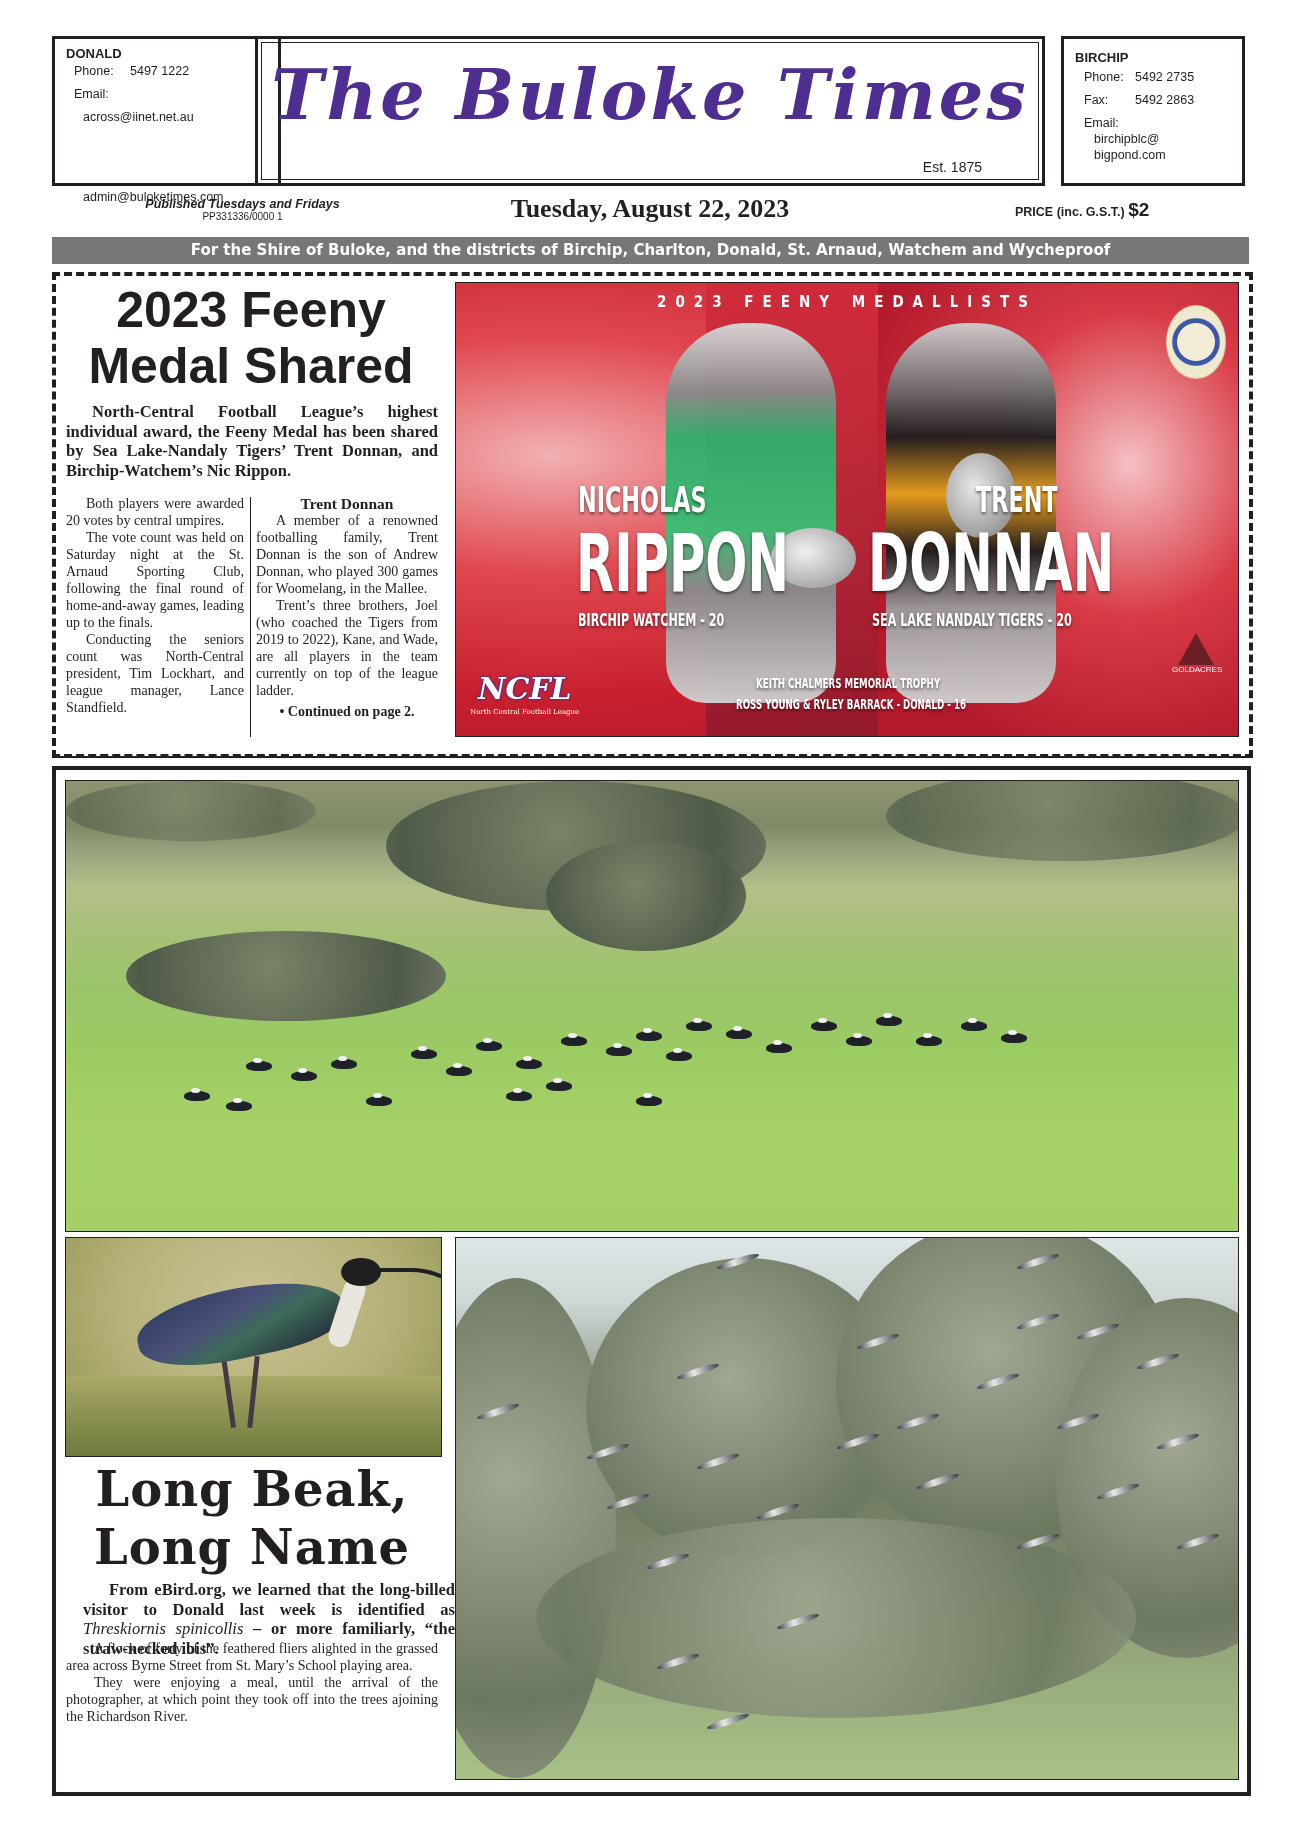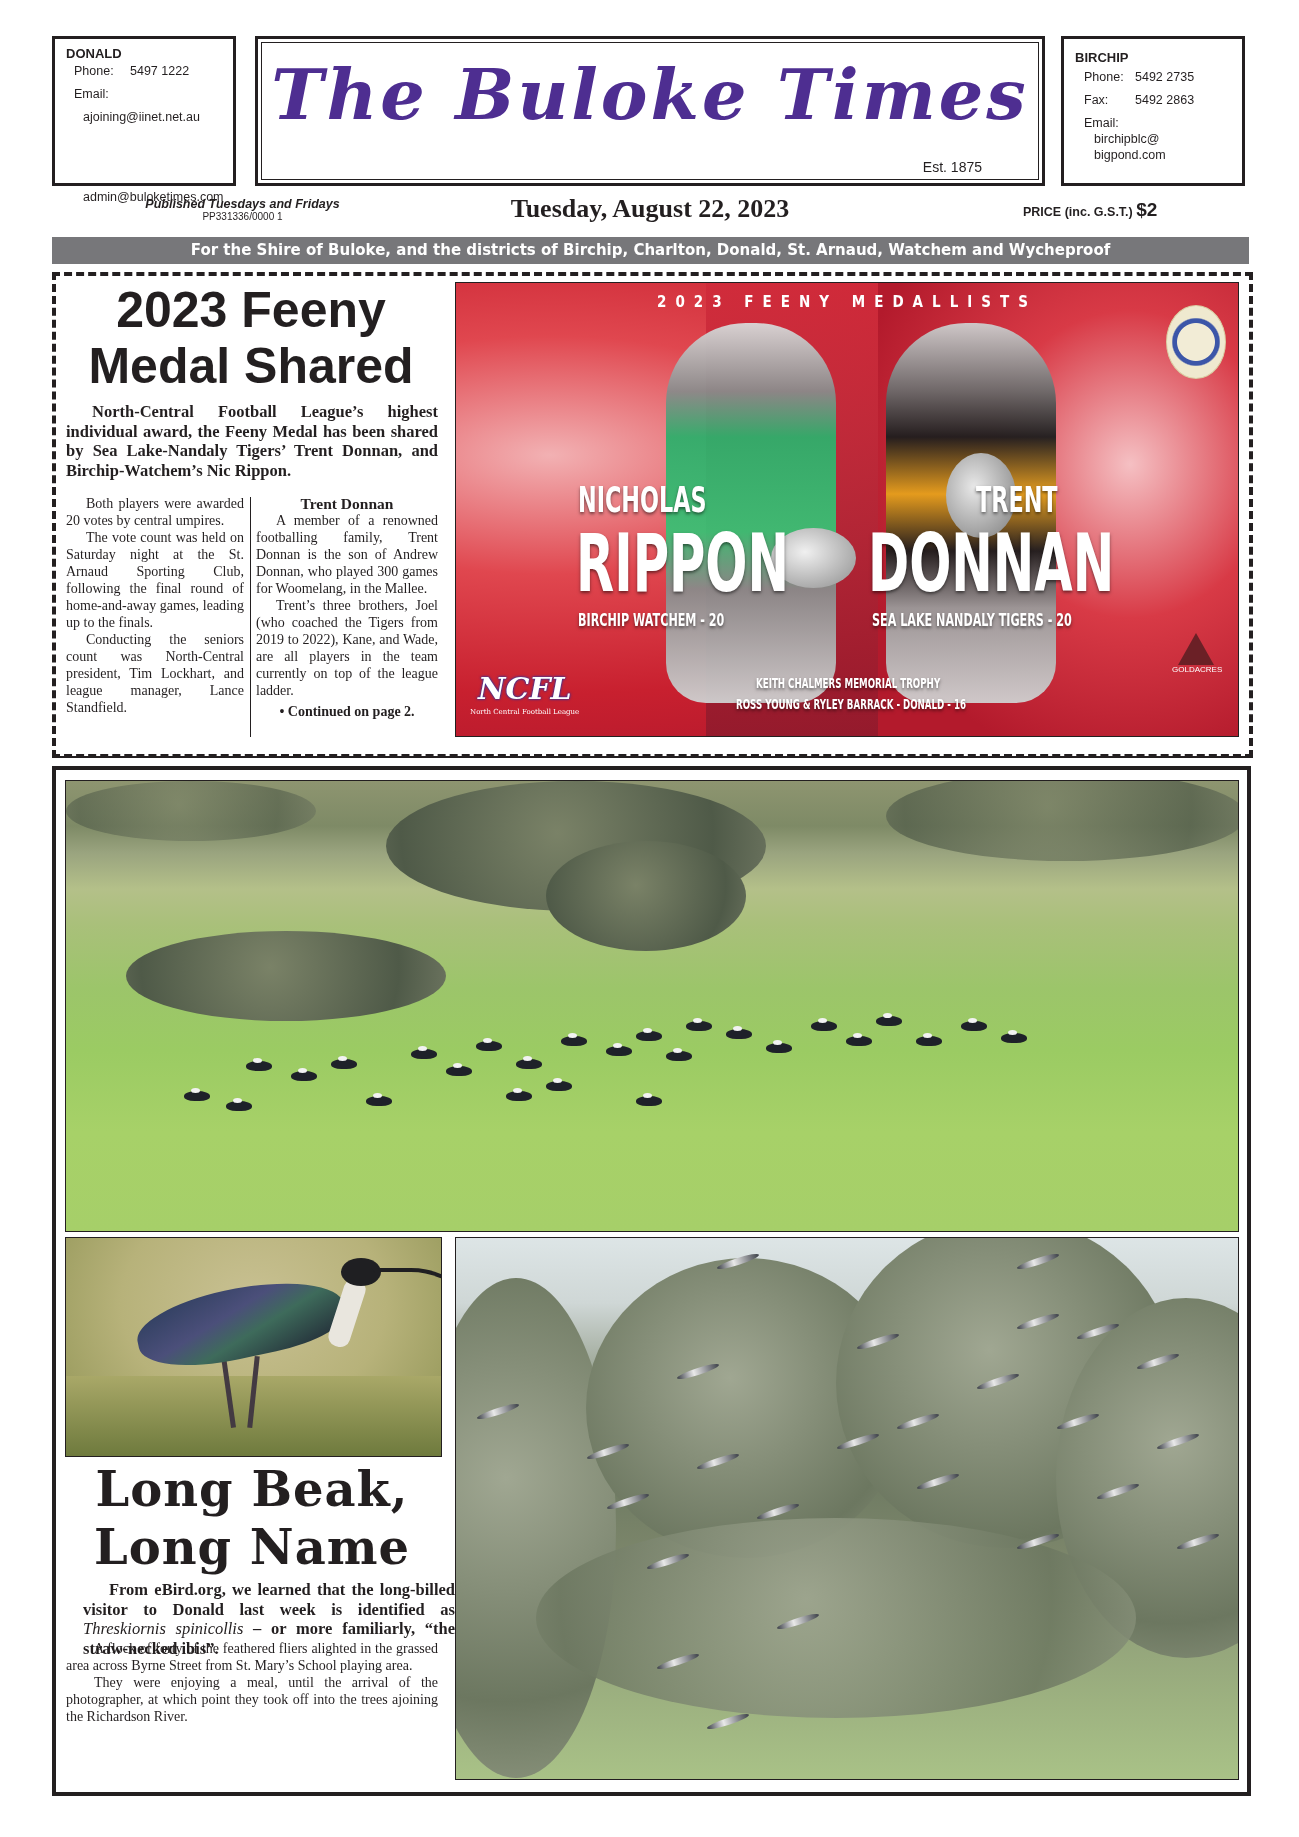--- a/index.html
+++ b/index.html
@@ -3,35 +3,35 @@
 <meta charset="utf-8">
 <style>
   html, body { margin:0; padding:0; background:#ffffff; }
   body { width:1299px; height:1837px; position:relative; overflow:hidden; color:#231f20; font-family:"Liberation Serif", serif; }
   .abs { position:absolute; }
 
   
   .contact { position:absolute; top:36px; width:178px; height:144px; border:3px solid #231f20; font-family:"Liberation Sans", sans-serif; font-size:12.5px; line-height:1.35; box-sizing:content-box; }
   .contact .town { font-weight:bold; font-size:13px; position:absolute; }
   .contact .line { position:absolute; white-space:nowrap; }
-  #donald { left:52px; }
+  #donald { left:52px;padding-left:45px; }
   #birchip { left:1061px;text-align:right; }
 
   
   #masthead { left:255px; top:36px; width:784px; height:144px; border:3px solid #231f20; }
   #masthead .inner { position:absolute; left:3px; top:3px; right:3px; bottom:3px; border:1px solid #231f20; }
   #masthead .title { position:absolute; left:0; right:0; top:14px; text-align:center; font-family:"DejaVu Serif", serif; font-weight:bold; font-size:70px; color:#4e2e91; letter-spacing:3px; font-style:italic; }
   #masthead .est { position:absolute; right:60px; bottom:8px; font-family:"Liberation Sans", sans-serif; font-size:14px; }
 
   
   #published { left:120px; top:197px; width:245px; text-align:center; font-family:"Liberation Sans", sans-serif; }
   #published .p1 { font-style:italic; font-weight:bold; font-size:12.5px; }
   #published .p2 { font-size:10px; }
   #date { left:440px; top:194px; width:420px; text-align:center; font-weight:bold; font-size:26px; }
-  #price { left:1015px; top:199px; font-family:"Liberation Sans", sans-serif; font-weight:bold; font-size:12.5px; white-space:nowrap;margin-left:8px; }
+  #price { left:1015px; top:199px; font-family:"Liberation Sans", sans-serif; font-weight:bold; font-size:12.5px; white-space:nowrap; }
   #price .amt { font-size:19px; }
 
   
   #strip { left:52px; top:237px; width:1197px; height:27px; background:#77777a; color:#fff; font-family:"DejaVu Sans", sans-serif; font-weight:bold; font-size:15px; line-height:27px; text-align:center; }
 
   
   #feeny { left:52px; top:272px; width:1193px; height:478px; border:4px dashed #231f20; border-style:dashed; }
   #feeny-headline { left:62px; top:282px; width:378px; text-align:center; font-family:"Liberation Sans", sans-serif; font-weight:bold; font-size:50px; line-height:56px; }
   #feeny-lead { left:66px; top:402px; width:372px; font-weight:bold; font-size:16.5px; line-height:19.5px; text-align:justify; text-indent:26px; }
   .col { position:absolute; font-size:14px; line-height:17px; text-align:justify; }
@@ -100,21 +100,21 @@
   #ibis-body p { margin:0; text-indent:28px; }
 </style>
 </head>
 <body>
 
 <div id="donald" class="contact">
   <span class="town" style="left:11px;top:6px;">DONALD</span>
   <span class="line" style="left:19px;top:24px;">Phone:</span>
   <span class="line" style="left:75px;top:24px;">5497 1222</span>
   <span class="line" style="left:19px;top:47px;">Email:</span>
-  <span class="line" style="left:28px;top:70px;">ajoining@iinet.net.au</span>
+  <span class="line" style="left:28px;top:70px;">across@iinet.net.au</span>
   <span class="line" style="left:28px;top:102px;margin-top:48px;">admin@buloketimes.com</span>
 </div>
 
 <div id="masthead" class="abs">
   <div class="inner"></div>
   <div class="title">The Buloke Times</div>
   <div class="est">Est. 1875</div>
 </div>
 
 <div id="birchip" class="contact">

